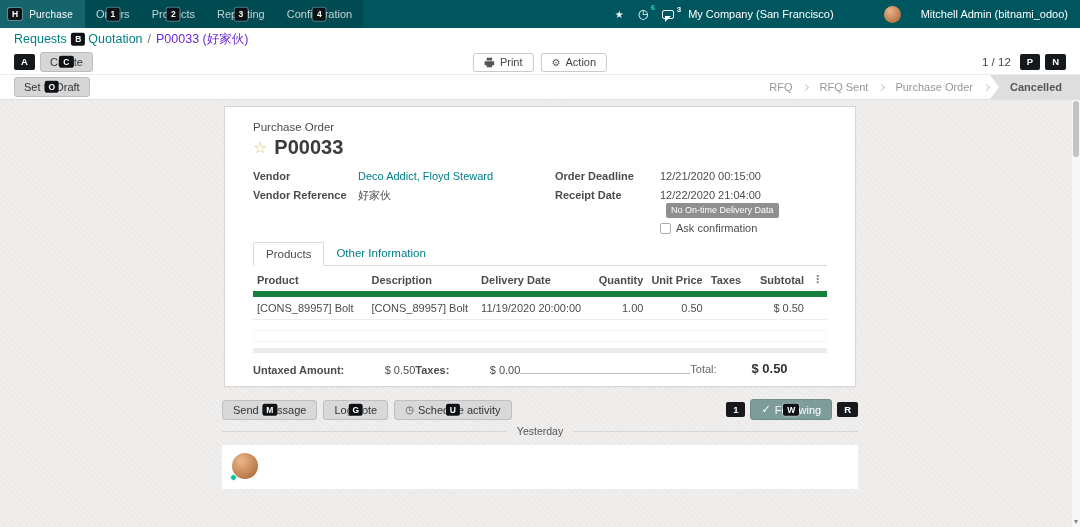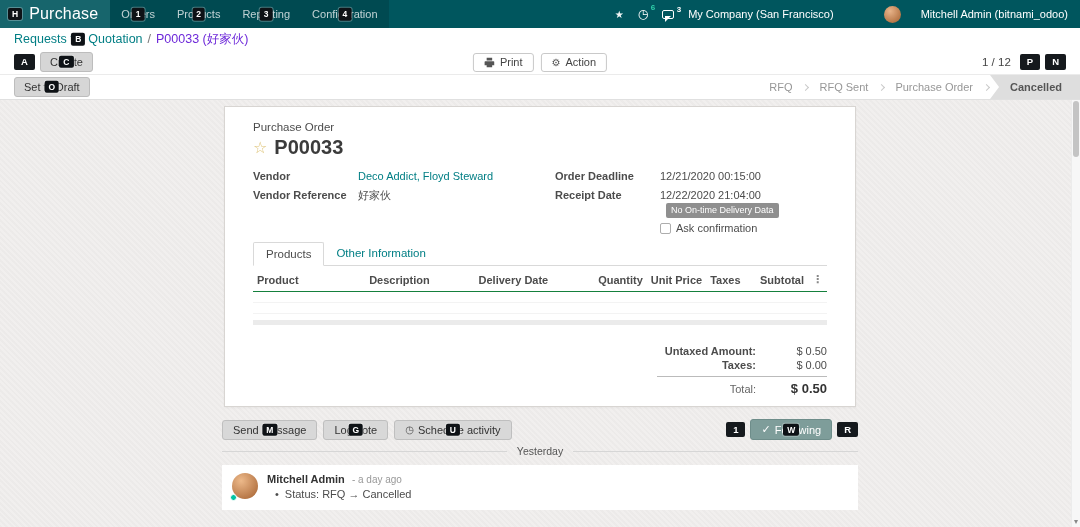--- a/index.html
+++ b/index.html
@@ -4,21 +4,21 @@
 <style>
   * { box-sizing: border-box; }
   body {
     margin: 0; width: 1080px; height: 527px; position: relative; overflow: hidden;
     font-family: "Liberation Sans", "DejaVu Sans", sans-serif;
     font-size: 12px; color: #4c4c4c; background: #fff;
   }
   
   .navbar { height: 28px; background: #00565e; display: flex; align-items: stretch; color: #fff; }
   .brand { display: flex; align-items: center; gap: 7px; padding: 0 12px 0 8px; background: rgba(255,255,255,0.09); cursor: pointer; }
-  .app-name { font-size: 16px; letter-spacing: .2px; }
+  .app-name { font-size: 10px; letter-spacing: .2px; }
   .nav-menus { display: flex; align-items: stretch; background: rgba(0,0,0,0.13); }
   .nav-item { position: relative; display: flex; align-items: center; padding: 0 11px; font-size: 11px; color: rgba(255,255,255,0.75); cursor: pointer; }
   .kbd {
     position: absolute; left: 50%; top: 50%; transform: translate(-50%,-50%);
     background: #0e1216; color: #fff; font-size: 8.5px; font-weight: bold; line-height: 1;
     padding: 2px 4px; border-radius: 2px; box-shadow: 0 0 0 1px rgba(255,255,255,0.28);
     z-index: 6; pointer-events: none; white-space: nowrap;
   }
   .kbd-static { position: static; transform: none; display: inline-block; }
   .nav-right { margin-left: auto; display: flex; align-items: center; gap: 14px; padding-right: 12px; font-size: 11px; }
@@ -76,28 +76,28 @@
   .chk-row { display: flex; align-items: center; gap: 5px; margin-left: 105px; margin-top: 0; }
   .checkbox { width: 11px; height: 11px; border: 1px solid #adadad; border-radius: 2px; background: #fff; cursor: pointer; }
   .chk-label { font-size: 11px; }
 
   .tabs { display: flex; border-bottom: 1px solid #d9d9d9; margin-top: 8px; }
   .tab { padding: 5px 12px; font-size: 11.5px; cursor: pointer; }
   .tab-active { border: 1px solid #d9d9d9; border-bottom-color: #fff; margin-bottom: -1px; border-radius: 2px 2px 0 0; color: #4c4c4c; background: #fff; }
   .tab-inactive { color: #017e84; }
 
   table { width: 100%; border-collapse: collapse; font-size: 11px; margin-top: 2px; }
-  th { font-weight: bold; text-align: left; padding: 5px 4px; border-bottom: 1px solid #15803d; color: #4c4c4c; white-space: nowrap; }
+  th { font-weight: bold; text-align: left; padding: 5px 4px; border-bottom: 6px solid #15803d; color: #4c4c4c; white-space: nowrap; }
   td { padding: 5px 4px; border-bottom: 1px solid #ededed; color: #4c4c4c; }
   .num { text-align: right; }
   .col-icon { width: 16px; text-align: center; color: #888; cursor: pointer; }
   tr.empty td { padding: 3px 4px; border-bottom: 1px solid #f3f3f3; height: 11px; }
   .table-strip { height: 5px; background: #ebebeb; margin-top: 6px; }
 
-  .totals { display: flex; flex-direction: column; align-items: flex-end; margin-top: 20px; font-size: 11px; }
+  .totals { display: flex; flex-direction: row; align-items: flex-end; margin-top: 8px; font-size: 11px; }
   .trow { display: flex; align-items: baseline; margin-bottom: 2px; }
   .tlabel { font-weight: bold; margin-right: 16px; }
   .tvalue { min-width: 55px; text-align: right; }
   .tsep { width: 170px; border-top: 1px solid #bbb; margin: 3px 0 4px; }
   .total-final .tlabel { font-weight: normal; color: #666; }
   .total-final .tvalue { font-weight: bold; font-size: 13px; color: #333; }
 
   
   .chatter { width: 636px; margin: 12px auto 0; }
   .chat-btns { display: flex; align-items: center; gap: 6px; }
@@ -267,20 +267,30 @@
           <th style="width:20%">Description</th>
           <th style="width:20%">Delivery Date</th>
           <th class="num" style="width:11%">Quantity</th>
           <th class="num" style="width:10%">Unit Price</th>
           <th style="width:7%">Taxes</th>
           <th class="num" style="width:11%">Subtotal</th>
           <th class="col-icon">⋮</th>
         </tr>
       </thead>
       <tbody>
+        <tr>
+          <td>[CONS_89957] Bolt</td>
+          <td>[CONS_89957] Bolt</td>
+          <td>11/19/2020 20:00:00</td>
+          <td class="num">1.00</td>
+          <td class="num">0.50</td>
+          <td></td>
+          <td class="num">$ 0.50</td>
+          <td class="col-icon"></td>
+        </tr>
         <tr class="empty">
             <td colspan="8"></td>
           </tr>
         <tr class="empty">
             <td colspan="8"></td>
           </tr>
       </tbody>
     </table>
     <div class="table-strip"></div>
 
@@ -328,30 +338,20 @@
     </div>
 
     <div class="day-div">
       <span>Yesterday</span>
     </div>
 
     <div class="msg">
       <div class="msg-avatar">
         <span class="online-dot"></span>
       </div>
-      <div>
-        <div class="msg-head">
-          <span class="msg-author">Mitchell Admin</span>
-          <span class="msg-time">- a day ago</span>
-        </div>
-        <div class="msg-body">
-          <span class="bullet">•</span>
-          <span>Status: RFQ → Cancelled</span>
-        </div>
-      </div>
     </div>
 
   </div>
 
 </div>
 
 <div class="scrollbar">
   <div class="scroll-thumb"></div>
   <div class="scroll-arrow">▾</div>
 </div>

